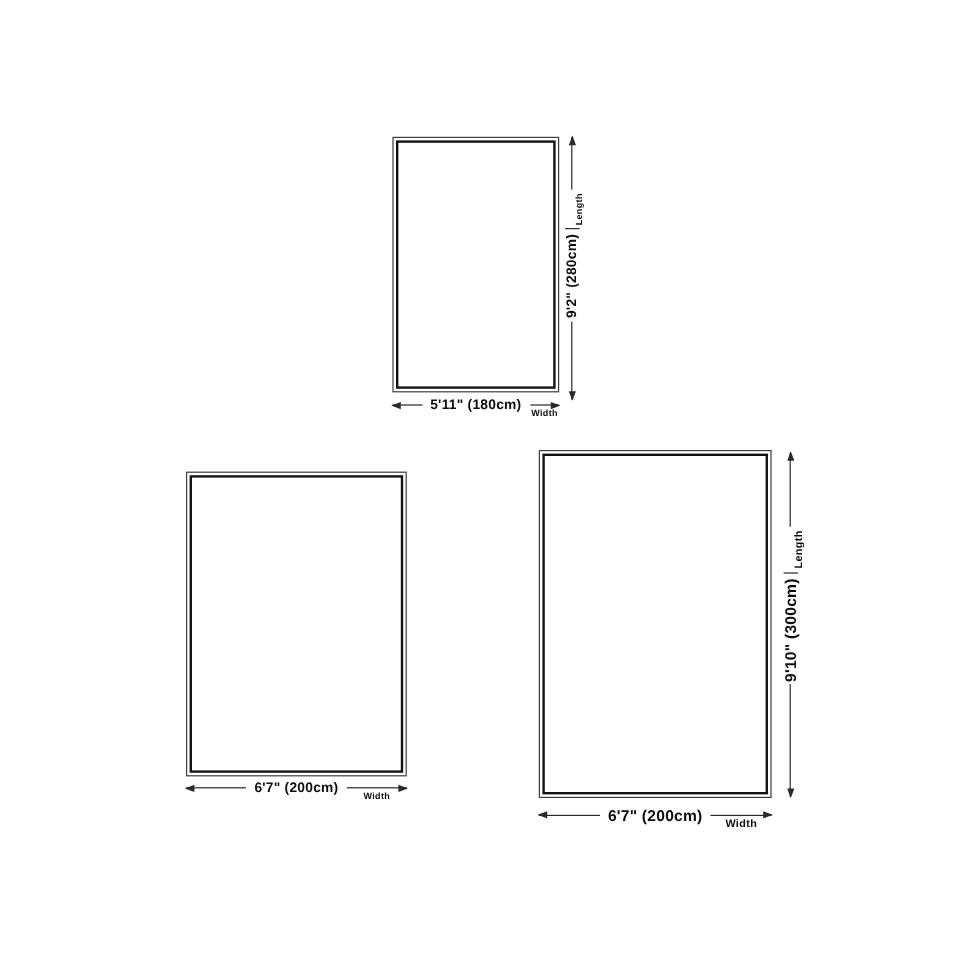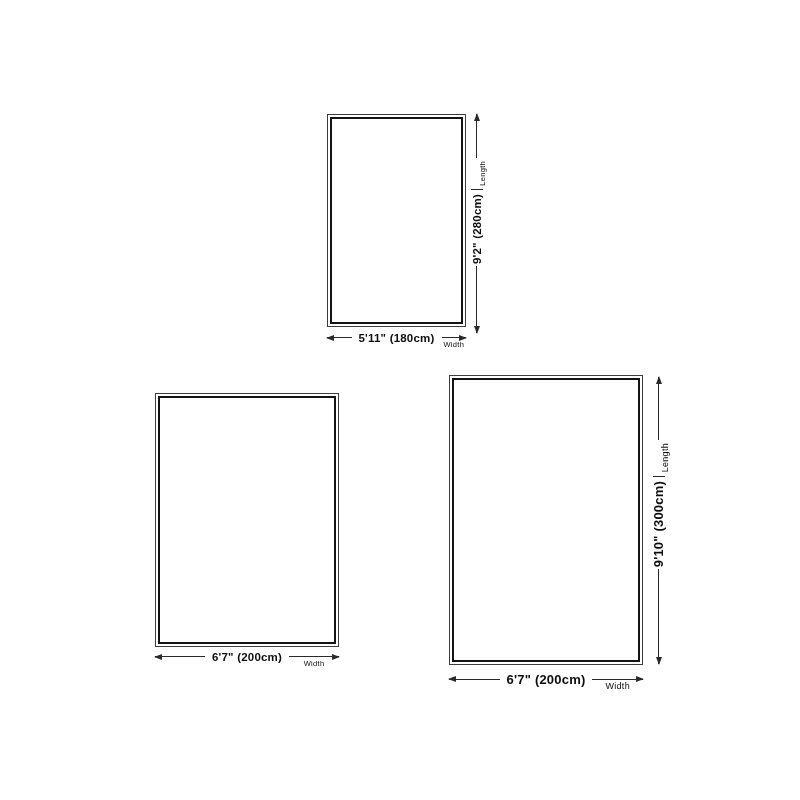--- a/index.html
+++ b/index.html
@@ -8,21 +8,21 @@
     font-family:"Liberation Sans",sans-serif;
     -webkit-font-smoothing:antialiased;
   }
   .stage{position:relative;width:800px;height:800px;background:#ffffff;overflow:hidden;}
 
   
   .rug{position:absolute;border:1px solid #3d3d3d;background:#ffffff;padding:2px;box-sizing:border-box;}
   .rug-inner{width:100%;height:100%;border:2px solid #141414;box-sizing:border-box;background:#ffffff;}
 
   .dim-text{font-weight:700;color:#0d0d0d;white-space:nowrap;font-size:11.5px;letter-spacing:0.2px;}
-  .small-label{font-weight:400;color:#0d0d0d;white-space:nowrap;font-size:7.5px;letter-spacing:0.3px;}
+  .small-label{font-weight:700;color:#0d0d0d;white-space:nowrap;font-size:7.5px;letter-spacing:0.3px;}
   .lg .dim-text{font-size:13px;}
   .lg .small-label{font-size:9px;}
 
   
   .hdim{position:absolute;display:flex;align-items:center;}
   .hdim .dim-text{margin:0 7px;}
   .hseg{flex:1;height:1px;background:#2a2a2a;position:relative;}
   .hseg.a-left::before{
     content:"";position:absolute;left:-1px;top:50%;transform:translateY(-50%);
     width:0;height:0;border-style:solid;border-width:3.5px 8px 3.5px 0;

